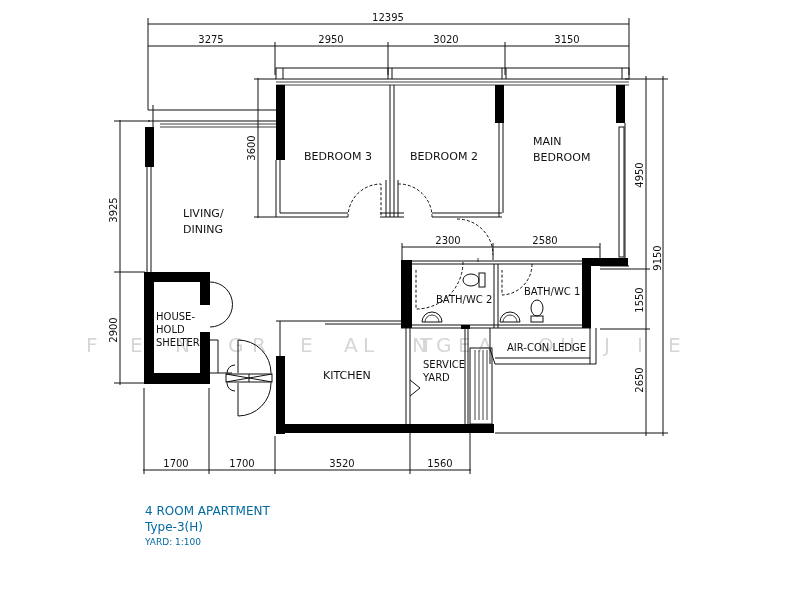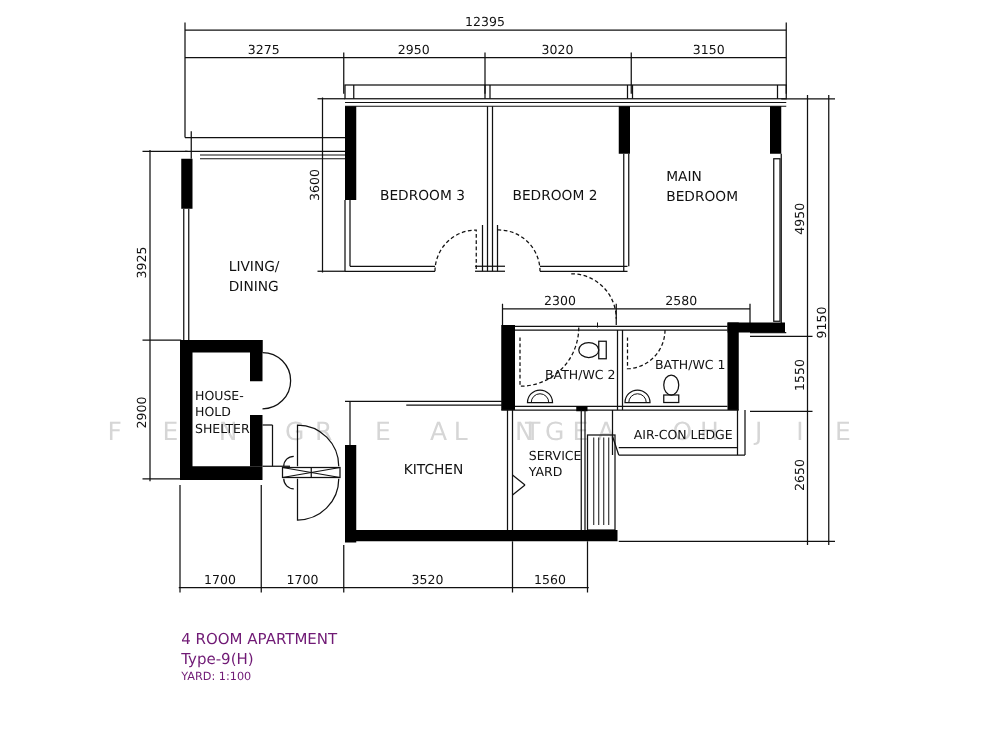--- a/index.html
+++ b/index.html
@@ -6,21 +6,21 @@
     body { width: 800px; height: 600px; position: relative; overflow: hidden; font-family: "DejaVu Sans", sans-serif; }
     #plan { position: absolute; left: 0; top: 0; width: 800px; height: 600px; }
     .dim { font-family: "DejaVu Sans", sans-serif; font-size: 10px; fill: #111; }
     .room { font-family: "DejaVu Sans", sans-serif; font-size: 11px; fill: #111; }
     .room-sm { font-family: "DejaVu Sans", sans-serif; font-size: 10px; fill: #111; }
     .wm { font-family: "DejaVu Sans", sans-serif; font-size: 20px; fill: #d6d6d6; letter-spacing: 0; }
     .ln { stroke: #111; stroke-width: 1; fill: none; }
     .thin { stroke: #111; stroke-width: 0.8; fill: none; }
     .wall { fill: #000; }
     .dash { stroke: #111; stroke-width: 1; fill: none; stroke-dasharray: 3 2; }
-    .caption { position: absolute; left: 145px; font-family: "DejaVu Sans", sans-serif; color: #701a75; }
+    .caption { position: absolute; left: 145px; font-family: "DejaVu Sans", sans-serif; color: #0369a1; }
     #cap-title { top: 504px; font-size: 12px; }
     #cap-type { top: 520px; font-size: 12px; }
     #cap-scale { top: 537px; font-size: 9px; }
   </style>
 </head>
 <body>
 
 <svg id="plan" viewBox="0 0 800 600" xmlns="http://www.w3.org/2000/svg">
 
   <g>
@@ -263,14 +263,14 @@
     <text class="room" x="323" y="379">KITCHEN</text>
     <text class="room-sm" x="423" y="368">SERVICE</text>
     <text class="room-sm" x="423" y="381">YARD</text>
     <text class="room-sm" x="436" y="303">BATH/WC 2</text>
     <text class="room-sm" x="524" y="295">BATH/WC 1</text>
     <text class="room-sm" x="507" y="351">AIR-CON LEDGE</text>
   </g>
 </svg>
 
 <div class="caption" id="cap-title">4 ROOM APARTMENT</div>
-<div class="caption" id="cap-type">Type-9(H)</div>
+<div class="caption" id="cap-type">Type-3(H)</div>
 <div class="caption" id="cap-scale">YARD: 1:100</div>
 
 </body></html>

